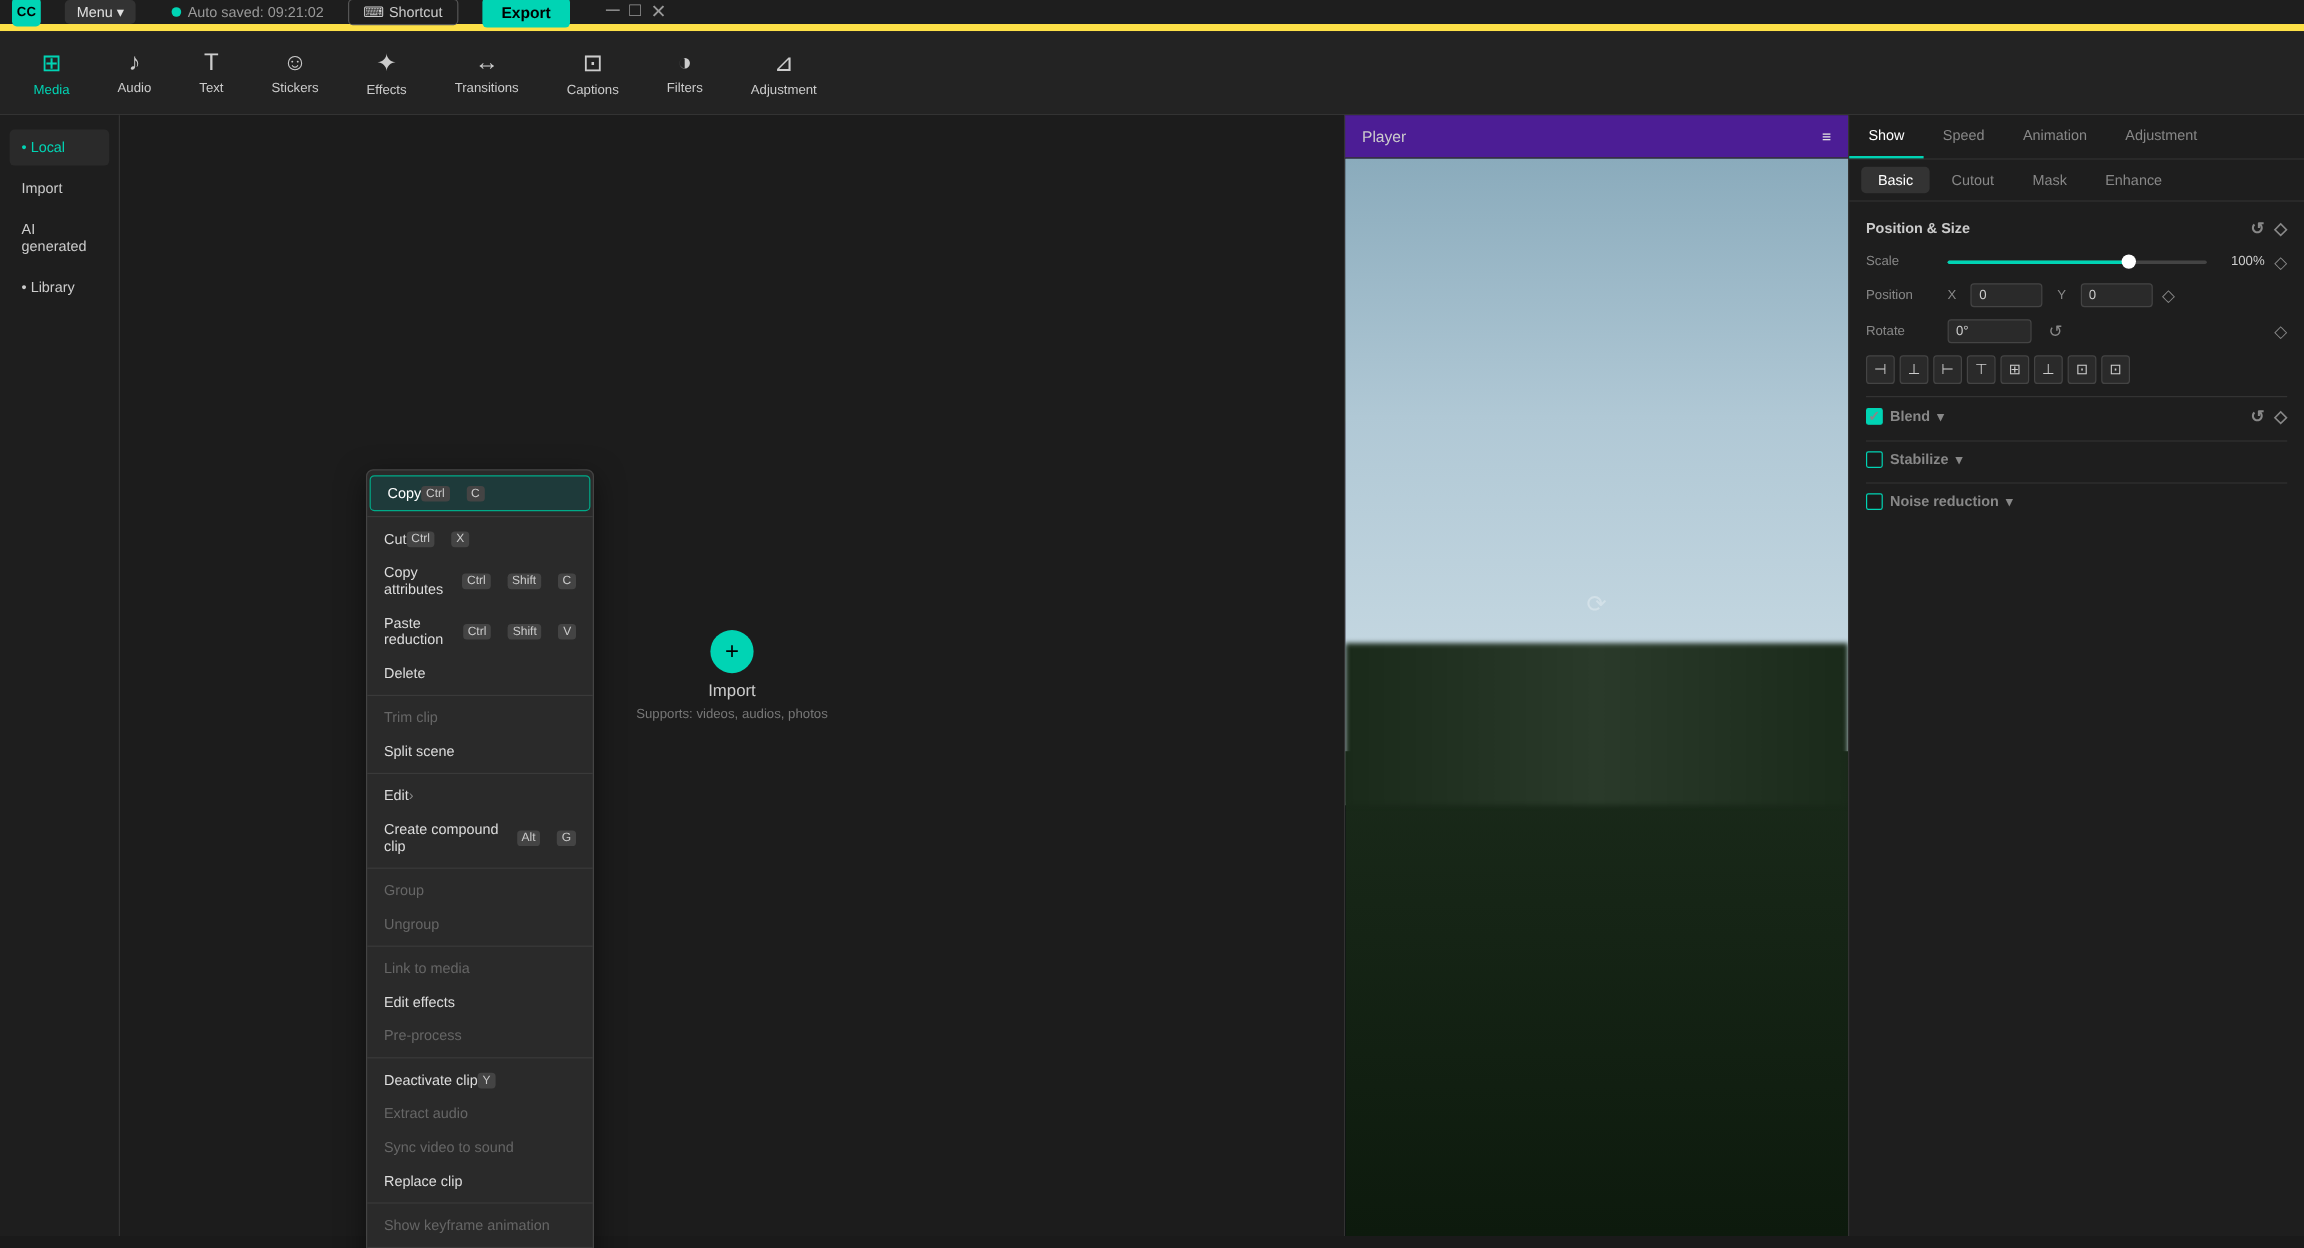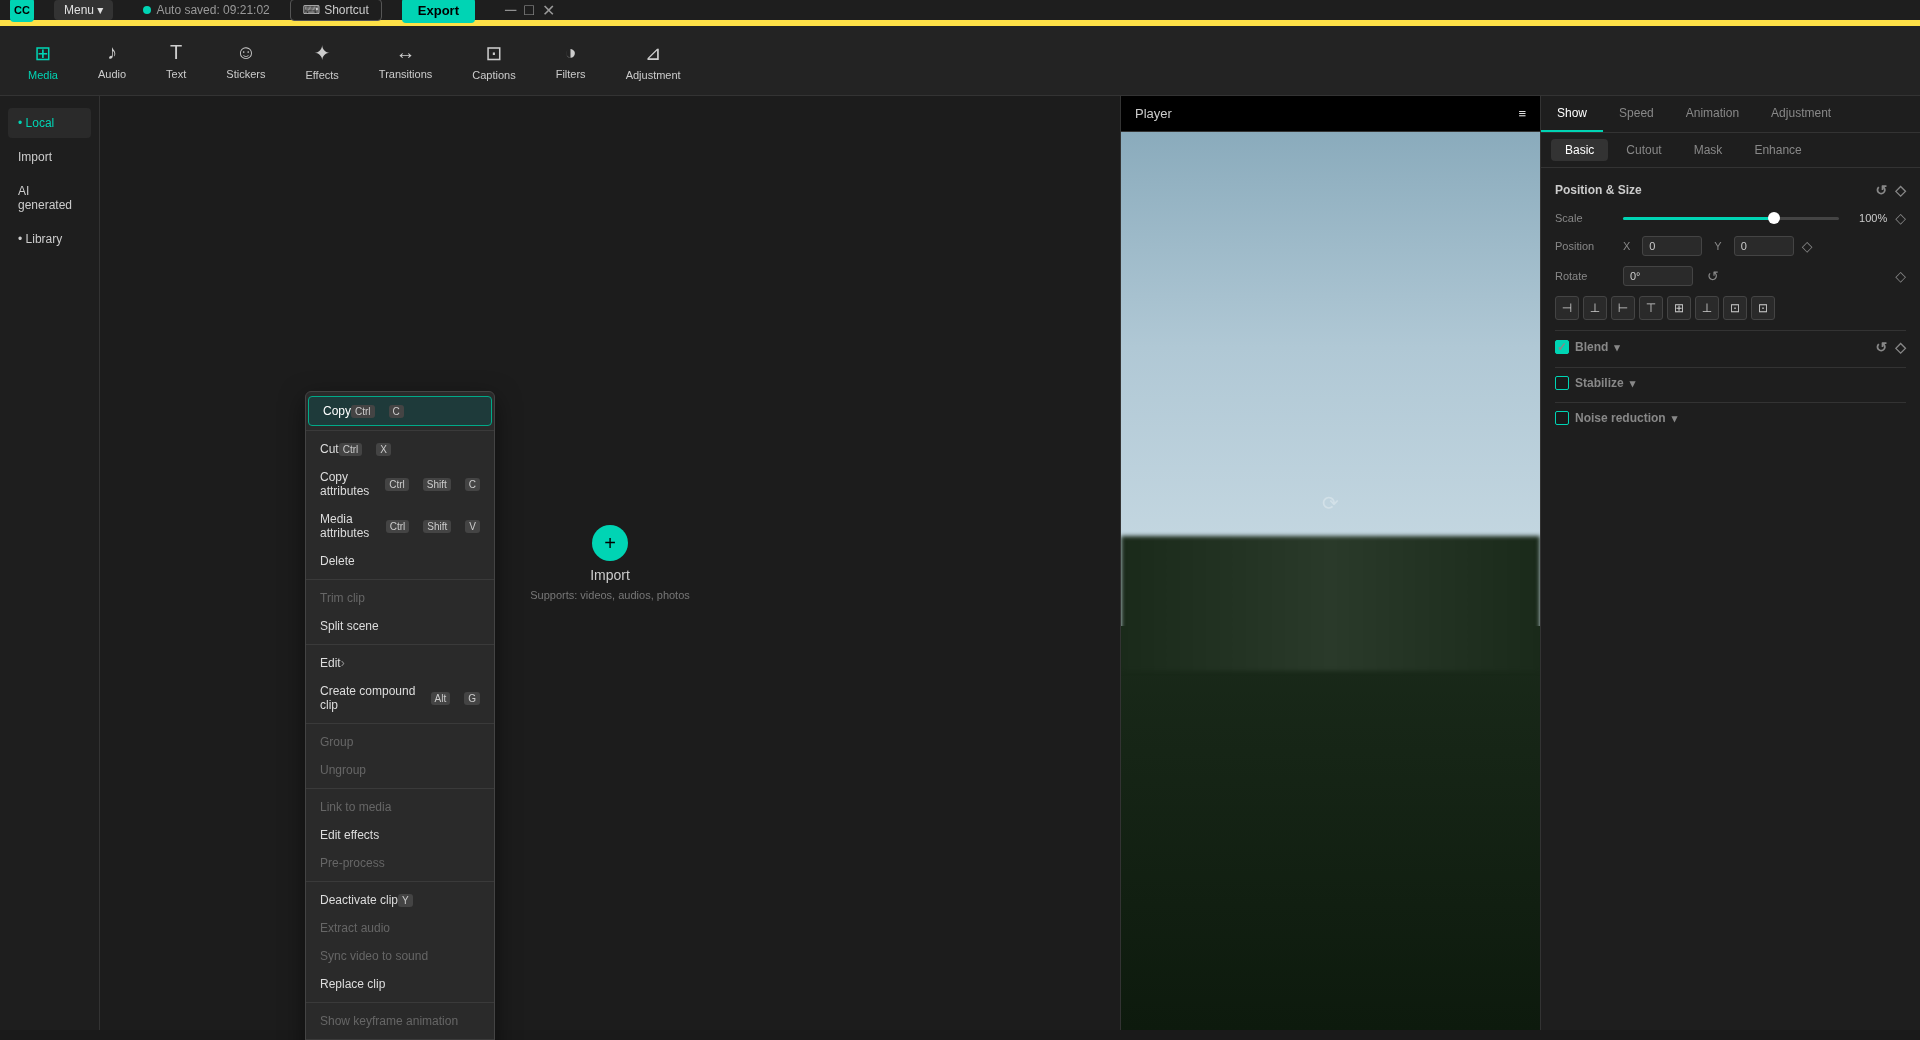--- a/index.html
+++ b/index.html
@@ -43,21 +43,21 @@
     #context-menu { position: absolute; left: 205px; top: 295px; width: 190px; background: #2a2a2a; border: 1px solid #444; border-radius: 6px; box-shadow: 0 8px 24px rgba(0,0,0,0.5); z-index: 100; padding: 4px 0; }
     .ctx-item { padding: 7px 14px; cursor: pointer; font-size: 12px; color: #ddd; display: flex; align-items: center; }
     .ctx-item.highlighted { background: #1e3a3a; border: 1px solid #00aa88; color: #fff; margin: 0 2px; border-radius: 4px; }
     .ctx-item.disabled { color: #666; cursor: default; }
     .ctx-shortcut { color: #888; font-size: 11px; display: flex; gap: 14px; align-items: center; }
     .ctx-kbd { background: #444; border-radius: 3px; padding: 1px 4px; font-size: 10px; color: #ccc; }
     .ctx-divider { height: 1px; background: #3a3a3a; margin: 4px 0; }
     .ctx-arrow { color: #888; }
 
     
-    #player-panel { width: 420px; background: #000000; border-left: 1px solid #333; display: flex; flex-direction: column; }
+    #player-panel { width: 420px; background: #4c1d95; border-left: 1px solid #333; display: flex; flex-direction: column; }
     #player-header { padding: 10px 14px; display: flex; align-items: center; justify-content: space-between; border-bottom: 1px solid #333; }
     #player-title { color: #ccc; font-size: 13px; }
     #player-video { width: 100%; flex: 1; background: #000; position: relative; overflow: hidden; }
     #player-video-inner { width: 100%; height: 220px; background: linear-gradient(180deg, #3a4a5a 0%, #5a6a7a 30%, #1a2a1a 80%, #0a1a0a 100%); display: flex; align-items: flex-end; }
     #player-controls { padding: 8px 14px; border-top: 1px solid #333; display: flex; align-items: center; gap: 10px; font-size: 11px; color: #888; }
     #play-btn { font-size: 18px; color: #ccc; cursor: pointer; }
     #current-time { color: #00d4b4; }
     #total-time { color: #888; }
 
     
@@ -189,21 +189,21 @@
         </div>
         <div class="ctx-item">
           <span>Copy attributes</span>
           <span class="ctx-shortcut">
             <span class="ctx-kbd">Ctrl</span>
             <span class="ctx-kbd">Shift</span>
             <span class="ctx-kbd">C</span>
           </span>
         </div>
         <div class="ctx-item">
-          <span>Media attributes</span>
+          <span>Paste reduction</span>
           <span class="ctx-shortcut">
             <span class="ctx-kbd">Ctrl</span>
             <span class="ctx-kbd">Shift</span>
             <span class="ctx-kbd">V</span>
           </span>
         </div>
         <div class="ctx-item">
           <span>Delete</span>
         </div>
         <div class="ctx-divider"></div>

